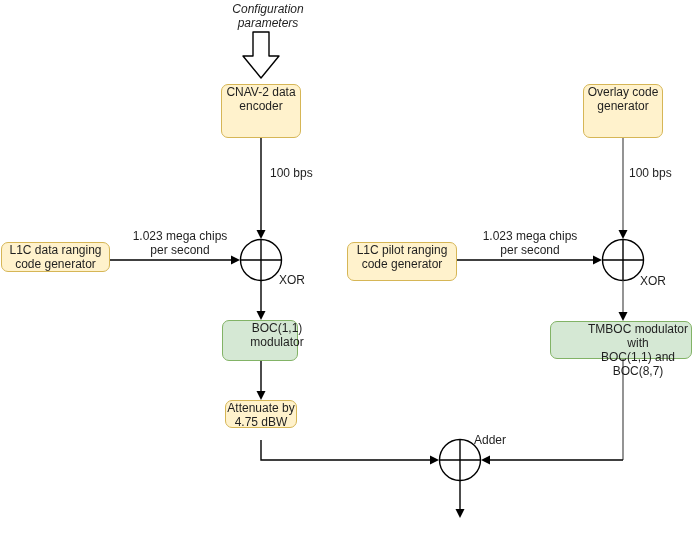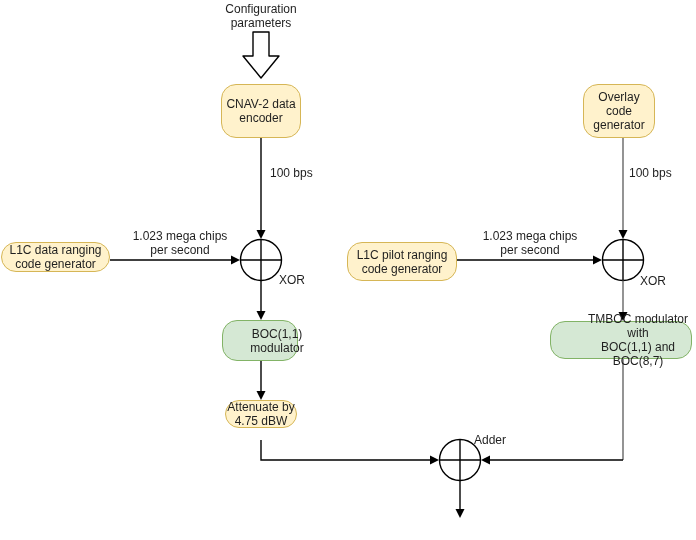--- a/index.html
+++ b/index.html
@@ -3,22 +3,22 @@
 <meta charset="utf-8">
 <style>
   html,body{margin:0;padding:0;background:#ffffff;}
   .canvas{
     position:relative;width:696px;height:540px;background:#ffffff;
     font-family:"Liberation Sans","DejaVu Sans",sans-serif;
     font-size:12px;color:#1f1f1f;overflow:hidden;
   }
   .layer{position:absolute;left:0;top:0;}
   .node{
-    position:absolute;display:flex;align-items:center;justify-content:center;
-    text-align:center;border:1px solid;border-radius:15px;line-height:14px;
+    position:absolute;display:flex;justify-content:center;
+    text-align:center;border:1px solid;border-radius:7px;line-height:14px;
     white-space:pre-line;box-sizing:border-box;
   }
   .yellow{background:#FFF2CC;border-color:#D6B656;}
   .green{background:#D5E8D4;border-color:#82B366;padding-left:34px;}
   .lbl{position:absolute;line-height:14px;white-space:pre-line;}
   .center{text-align:center;}
 </style>
 </head>
 <body>
 
@@ -93,21 +93,21 @@
       <path d="M460,480.5 L460,509" stroke="#000000" stroke-width="1.4" fill="none"></path>
       <polygon points="455.5,509 464.5,509 460,518" fill="#000000"></polygon>
     </g>
   </svg>
 
   <div class="node yellow" style="left:221px;top:84px;width:80px;height:54px;">
     <span>CNAV-2 data
 encoder</span>
   </div>
 
-  <div class="node yellow" style="left:583px;top:84px;width:72px;height:54px;">
+  <div class="node yellow" style="left:583px;top:84px;width:80px;height:54px;">
     <span>Overlay code
 generator</span>
   </div>
 
   <div class="node yellow" style="left:1px;top:242px;width:109px;height:30px;">
     <span>L1C data ranging
 code generator</span>
   </div>
 
   <div class="node yellow" style="left:347px;top:242px;width:110px;height:39px;">
@@ -123,21 +123,21 @@
   <div class="node green" style="left:550px;top:321px;width:142px;height:38px;">
     <span>TMBOC modulator with
 BOC(1,1) and BOC(8,7)</span>
   </div>
 
   <div class="node yellow" style="left:225px;top:400px;width:72px;height:28px;">
     <span>Attenuate by
 4.75 dBW</span>
   </div>
 
-  <div class="lbl center" style="left:201px;top:2px;width:120px;">Configuration
+  <div class="lbl center" style="left:208px;top:2px;width:120px;font-style:italic;">Configuration
 parameters</div>
 
   <div class="lbl" style="left:270px;top:166px;">100 bps</div>
 
   <div class="lbl" style="left:629px;top:166px;">100 bps</div>
 
   <div class="lbl center" style="left:130px;top:229px;width:100px;">1.023 mega chips
 per second</div>
 
   <div class="lbl center" style="left:480px;top:229px;width:100px;">1.023 mega chips

